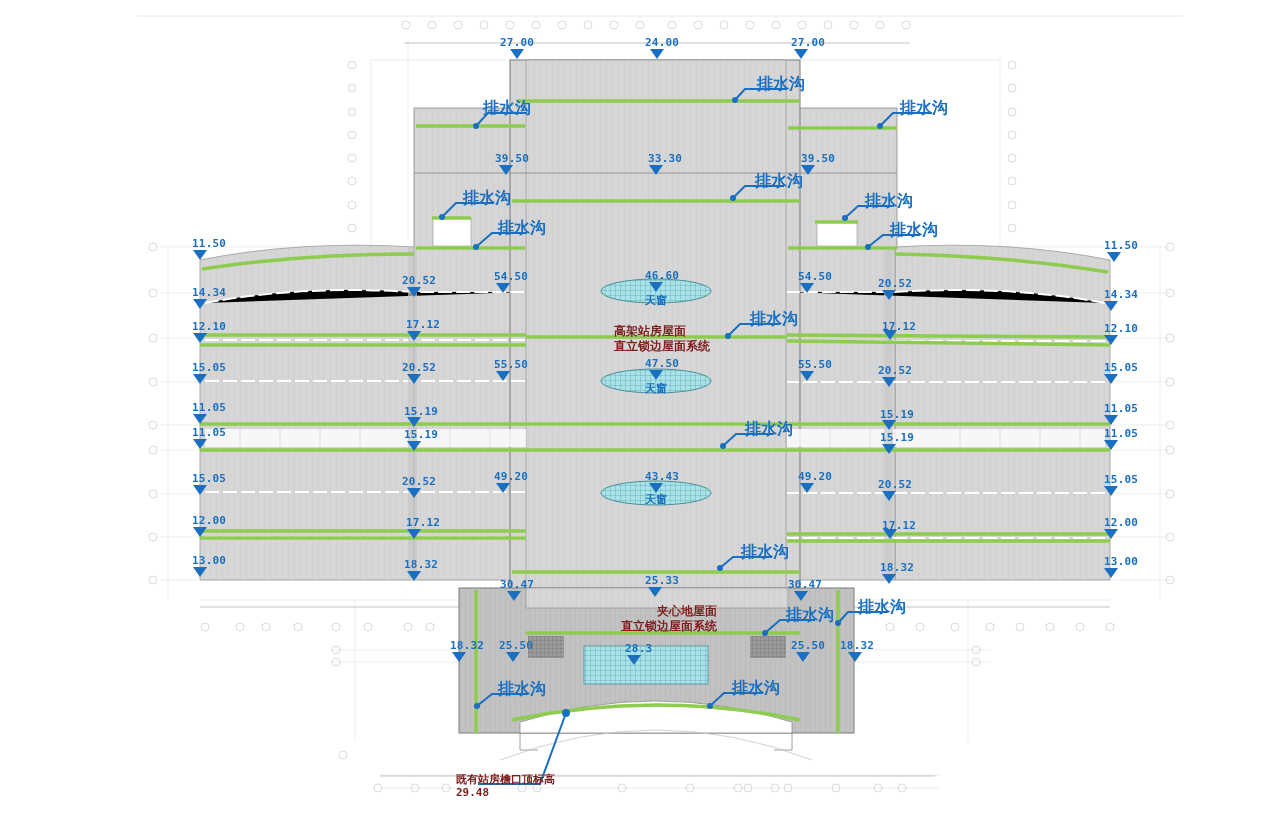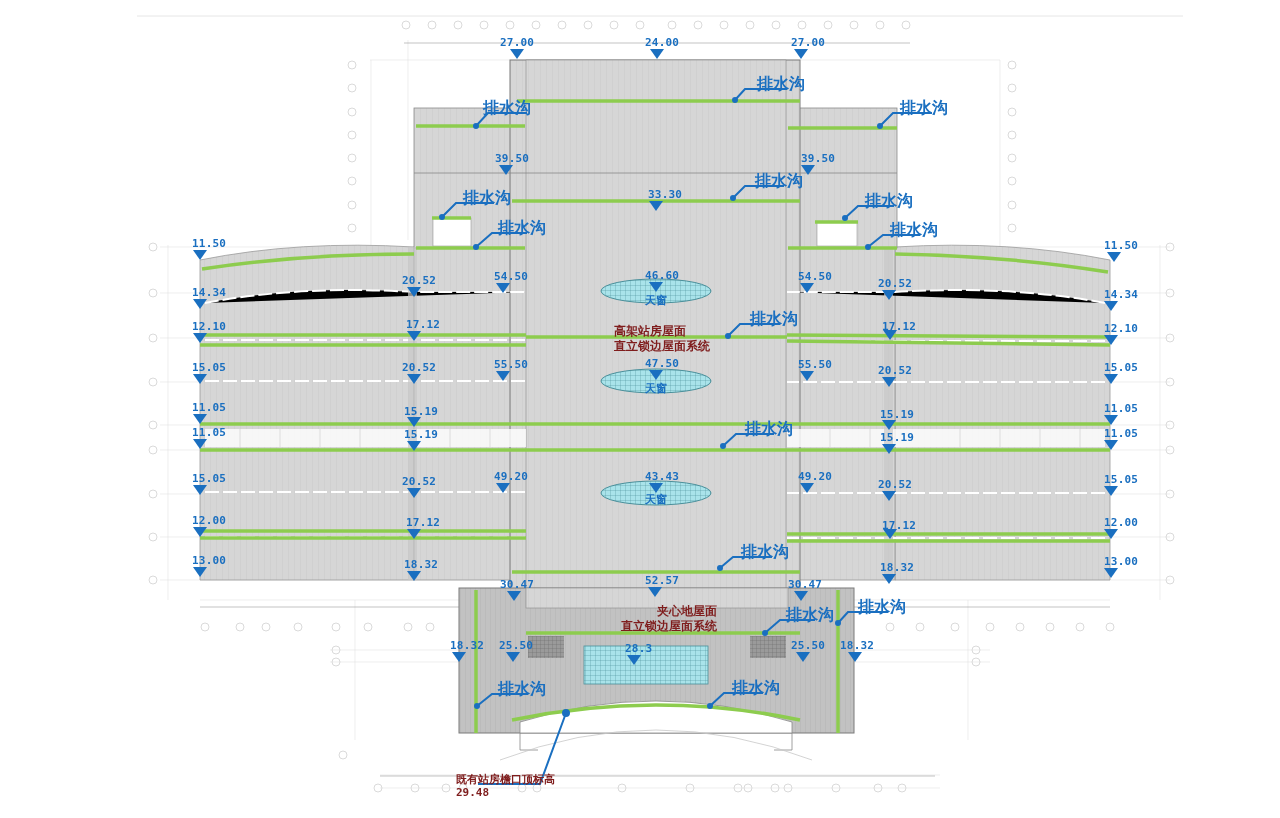--- a/index.html
+++ b/index.html
@@ -288,21 +288,21 @@
       <path d="M566 713 L 540 784 L 478 784"></path>
         <circle cx="566" cy="713" r="3" fill="#1a6fc0"></circle>
     </g>
   </svg>
 
   <div class="elev" style="left:500px;top:37px;"><span>27.00</span><span class="tri" style="left:10px;top:12px;"></span></div>
   <div class="elev" style="left:645px;top:37px;"><span>24.00</span><span class="tri" style="left:5px;top:12px;"></span></div>
   <div class="elev" style="left:791px;top:37px;"><span>27.00</span><span class="tri" style="left:3px;top:12px;"></span></div>
 
   <div class="elev" style="left:495px;top:153px;"><span>39.50</span><span class="tri" style="left:4px;top:12px;"></span></div>
-  <div class="elev" style="left:648px;top:153px;margin-top:36px;"><span>33.30</span><span class="tri" style="left:1px;top:12px;"></span></div>
+  <div class="elev" style="left:648px;top:153px;"><span>33.30</span><span class="tri" style="left:1px;top:12px;"></span></div>
   <div class="elev" style="left:801px;top:153px;"><span>39.50</span><span class="tri" style="left:0px;top:12px;"></span></div>
 
   <div class="elev" style="left:192px;top:238px;"><span>11.50</span><span class="tri" style="left:1px;top:12px;"></span></div>
   <div class="elev" style="left:192px;top:287px;"><span>14.34</span><span class="tri" style="left:1px;top:12px;"></span></div>
   <div class="elev" style="left:192px;top:321px;"><span>12.10</span><span class="tri" style="left:1px;top:12px;"></span></div>
   <div class="elev" style="left:192px;top:362px;"><span>15.05</span><span class="tri" style="left:1px;top:12px;"></span></div>
   <div class="elev" style="left:192px;top:402px;"><span>11.05</span><span class="tri" style="left:1px;top:12px;"></span></div>
   <div class="elev" style="left:192px;top:427px;"><span>11.05</span><span class="tri" style="left:1px;top:12px;"></span></div>
   <div class="elev" style="left:192px;top:473px;"><span>15.05</span><span class="tri" style="left:1px;top:12px;"></span></div>
   <div class="elev" style="left:192px;top:515px;"><span>12.00</span><span class="tri" style="left:1px;top:12px;"></span></div>
@@ -350,21 +350,21 @@
   <div class="skylabel" style="left:645px;top:381px;">天窗</div>
   <div class="elev" style="left:645px;top:471px;"><span>43.43</span><span class="tri" style="left:4px;top:12px;"></span></div>
   <div class="skylabel" style="left:645px;top:492px;">天窗</div>
 
   <div class="note" style="left:614px;top:324px;">
     <div>高架站房屋面</div>
     <div>直立锁边屋面系统</div>
   </div>
 
   <div class="elev" style="left:500px;top:579px;"><span>30.47</span><span class="tri" style="left:7px;top:12px;"></span></div>
-  <div class="elev" style="left:645px;top:575px;"><span>52.57</span><span class="tri" style="left:3px;top:12px;"></span></div>
+  <div class="elev" style="left:645px;top:575px;"><span>25.33</span><span class="tri" style="left:3px;top:12px;"></span></div>
   <div class="elev" style="left:788px;top:579px;"><span>30.47</span><span class="tri" style="left:6px;top:12px;"></span></div>
   <div class="note" style="left:621px;top:604px;">
     <div style="padding-left:3px;text-align:right;">夹心地屋面</div>
     <div>直立锁边屋面系统</div>
   </div>
   <div class="elev" style="left:450px;top:640px;"><span>18.32</span><span class="tri" style="left:2px;top:12px;"></span></div>
   <div class="elev" style="left:499px;top:640px;"><span>25.50</span><span class="tri" style="left:7px;top:12px;"></span></div>
   <div class="elev" style="left:625px;top:643px;"><span>28.3</span><span class="tri" style="left:2px;top:12px;"></span></div>
   <div class="elev" style="left:791px;top:640px;"><span>25.50</span><span class="tri" style="left:5px;top:12px;"></span></div>
   <div class="elev" style="left:840px;top:640px;"><span>18.32</span><span class="tri" style="left:8px;top:12px;"></span></div>

